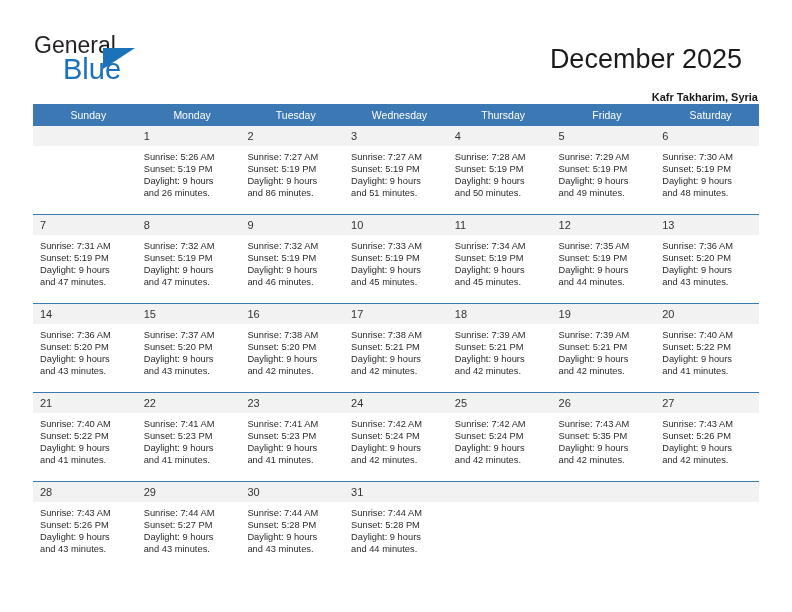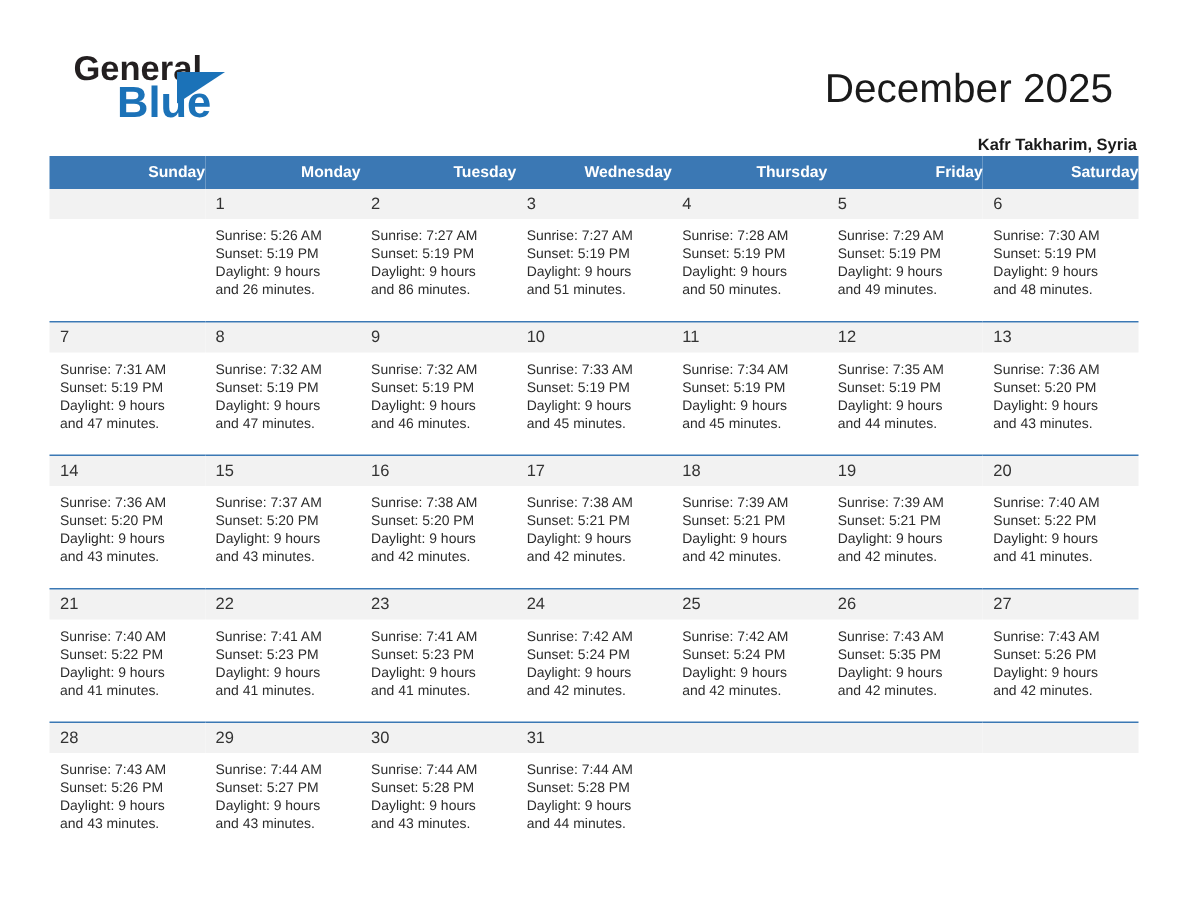--- a/index.html
+++ b/index.html
@@ -27,25 +27,24 @@
   .topbar {
     position: absolute;
     left: 34px;
     top: 28px;
     right: 34px;
     height: 70px;
   }
 
   .logo {
     position: absolute;
-    left: 15px;
+    left: 0;
     top: 6px;
     width: 180px;
     height: 60px;
-    font-weight: bold;
   }
   .logo-general {
     position: absolute;
     left: 0;
     top: 0;
     font-size: 23px;
     letter-spacing: 0px;
     color: #231f20;
     font-family: "Liberation Sans", sans-serif;
     line-height: 1;
@@ -97,22 +96,22 @@
     left: 33px;
     top: 104px;
     width: 726px;
     border-collapse: collapse;
     table-layout: fixed;
   }
   .calendar th {
     background: #3b78b4;
     color: #ffffff;
     font-size: 10.5px;
-    font-weight: bold;
-    text-align: right;
+    font-weight: normal;
+    text-align: center;
     padding: 5px 0 5px 7px;
     height: 11px;
     border: none;
   }
   .calendar td {
     vertical-align: top;
     padding: 0;
     border: none;
     border-top: 1px solid #3b78b4;
     height: 88px;

